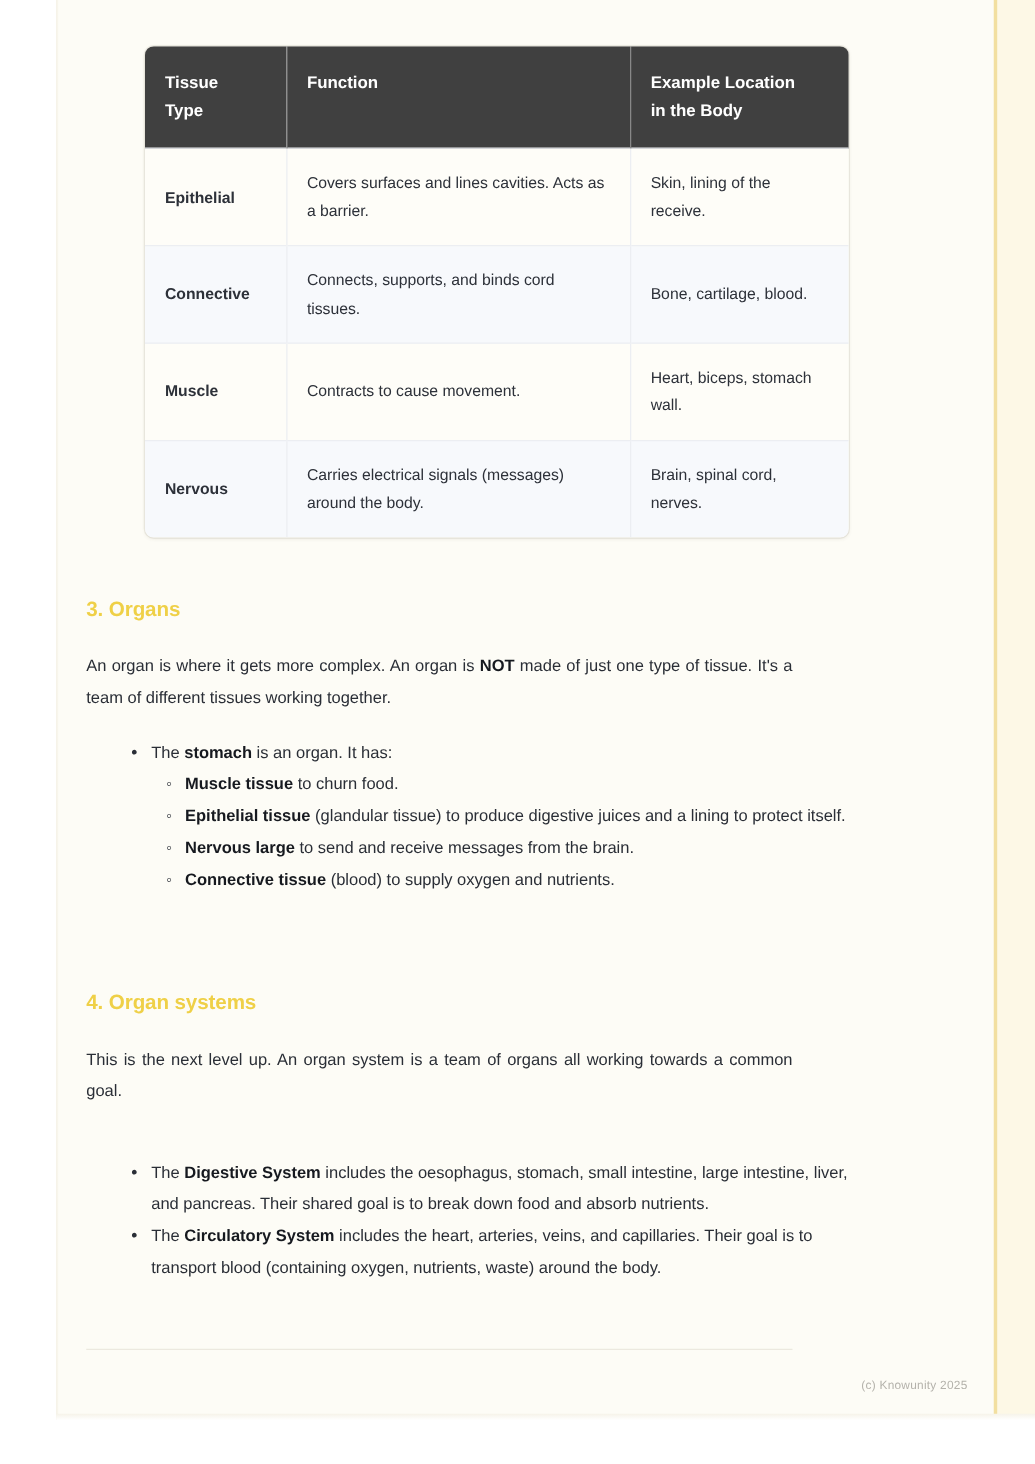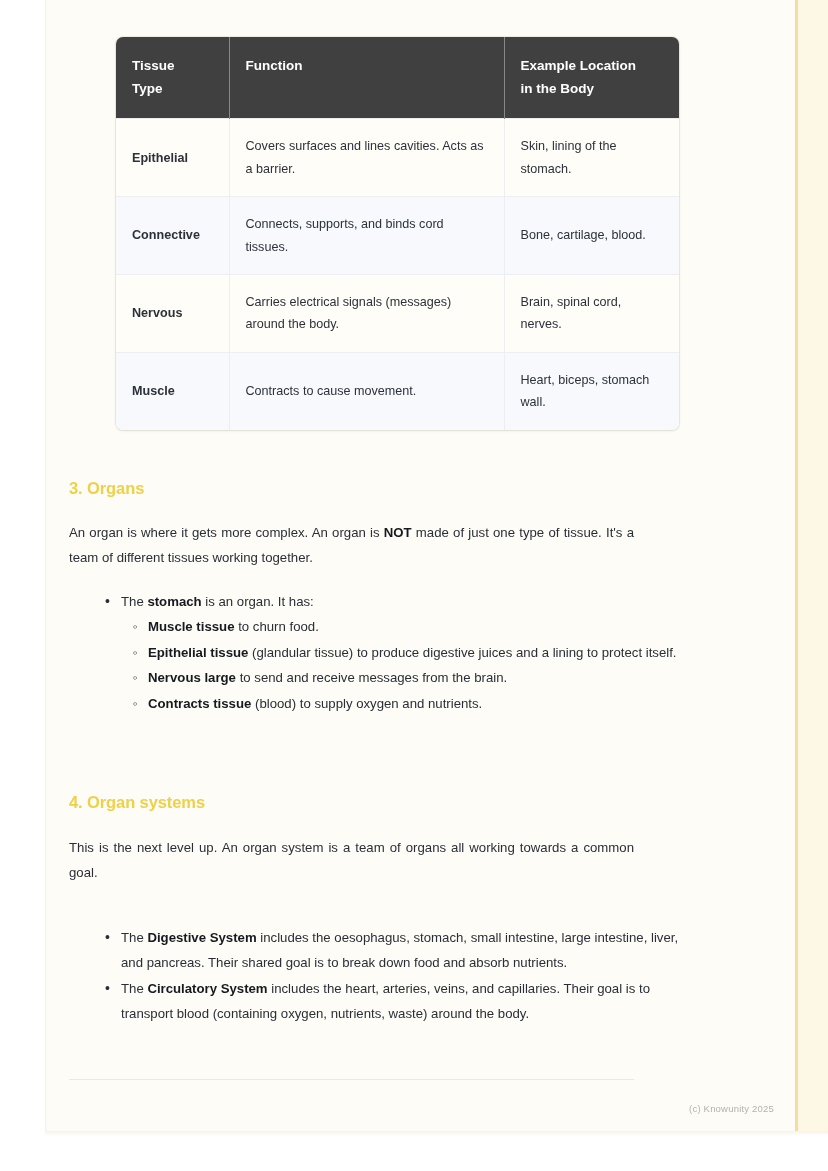--- a/index.html
+++ b/index.html
@@ -204,51 +204,51 @@
           <th>
             <span>Example Location</span><br>
             <span>in the Body</span>
           </th>
         </tr>
       </thead>
       <tbody>
         <tr>
           <td class="type-cell">Epithelial</td>
           <td>Covers surfaces and lines cavities. Acts as a barrier.</td>
-          <td>Skin, lining of the stomach.</td>
+          <td>Skin, lining of the receive.</td>
         </tr>
         <tr>
           <td class="type-cell">Connective</td>
           <td>Connects, supports, and binds cord tissues.</td>
           <td>Bone, cartilage, blood.</td>
         </tr>
         <tr>
+          <td class="type-cell">Muscle</td>
+          <td>Contracts to cause movement.</td>
+          <td>Heart, biceps, stomach wall.</td>
+        </tr>
+        <tr>
           <td class="type-cell">Nervous</td>
           <td>Carries electrical signals (messages) around the body.</td>
           <td>Brain, spinal cord, nerves.</td>
-        </tr>
-        <tr>
-          <td class="type-cell">Muscle</td>
-          <td>Contracts to cause movement.</td>
-          <td>Heart, biceps, stomach wall.</td>
         </tr>
       </tbody>
     </table>
   </div>
 
   <h2 class="sec abs" style="left:24px; top:479px; width:560px;">3. Organs</h2>
 
   <p class="body abs" style="left:24px; top:520px; width:565px;"><span>An organ is where it gets more complex. An organ is </span><strong>NOT</strong><span> made of just one type of tissue. It's a team of different tissues working together.</span></p>
 
   <ul class="lvl1 abs" style="left:50px; top:589px; width:560px;">
       <li><span>The </span><strong>stomach</strong><span> is an organ. It has:</span><ul class="lvl2">
           <li><strong>Muscle tissue</strong><span> to churn food.</span></li>
           <li><strong>Epithelial tissue</strong><span> (glandular tissue) to produce digestive juices and a lining to protect itself.</span></li>
           <li><strong>Nervous large</strong><span> to send and receive messages from the brain.</span></li>
-          <li><strong>Contracts tissue</strong><span> (blood) to supply oxygen and nutrients.</span></li>
+          <li><strong>Connective tissue</strong><span> (blood) to supply oxygen and nutrients.</span></li>
         </ul></li>
     </ul>
 
   <h2 class="sec abs" style="left:24px; top:793px; width:560px;">4. Organ systems</h2>
 
   <p class="body abs" style="left:24px; top:835px; width:565px;"><span>This is the next level up. An organ system is a team of organs all working towards a common goal.</span></p>
 
   <ul class="lvl1 abs" style="left:50px; top:904px; width:562px;margin-top:21px;">
       <li><span>The </span><strong>Digestive System</strong><span> includes the oesophagus, stomach, small intestine, large intestine, liver, and pancreas. Their shared goal is to break down food and absorb nutrients.</span></li>
       <li><span>The </span><strong>Circulatory System</strong><span> includes the heart, arteries, veins, and capillaries. Their goal is to transport blood (containing oxygen, nutrients, waste) around the body.</span></li>

